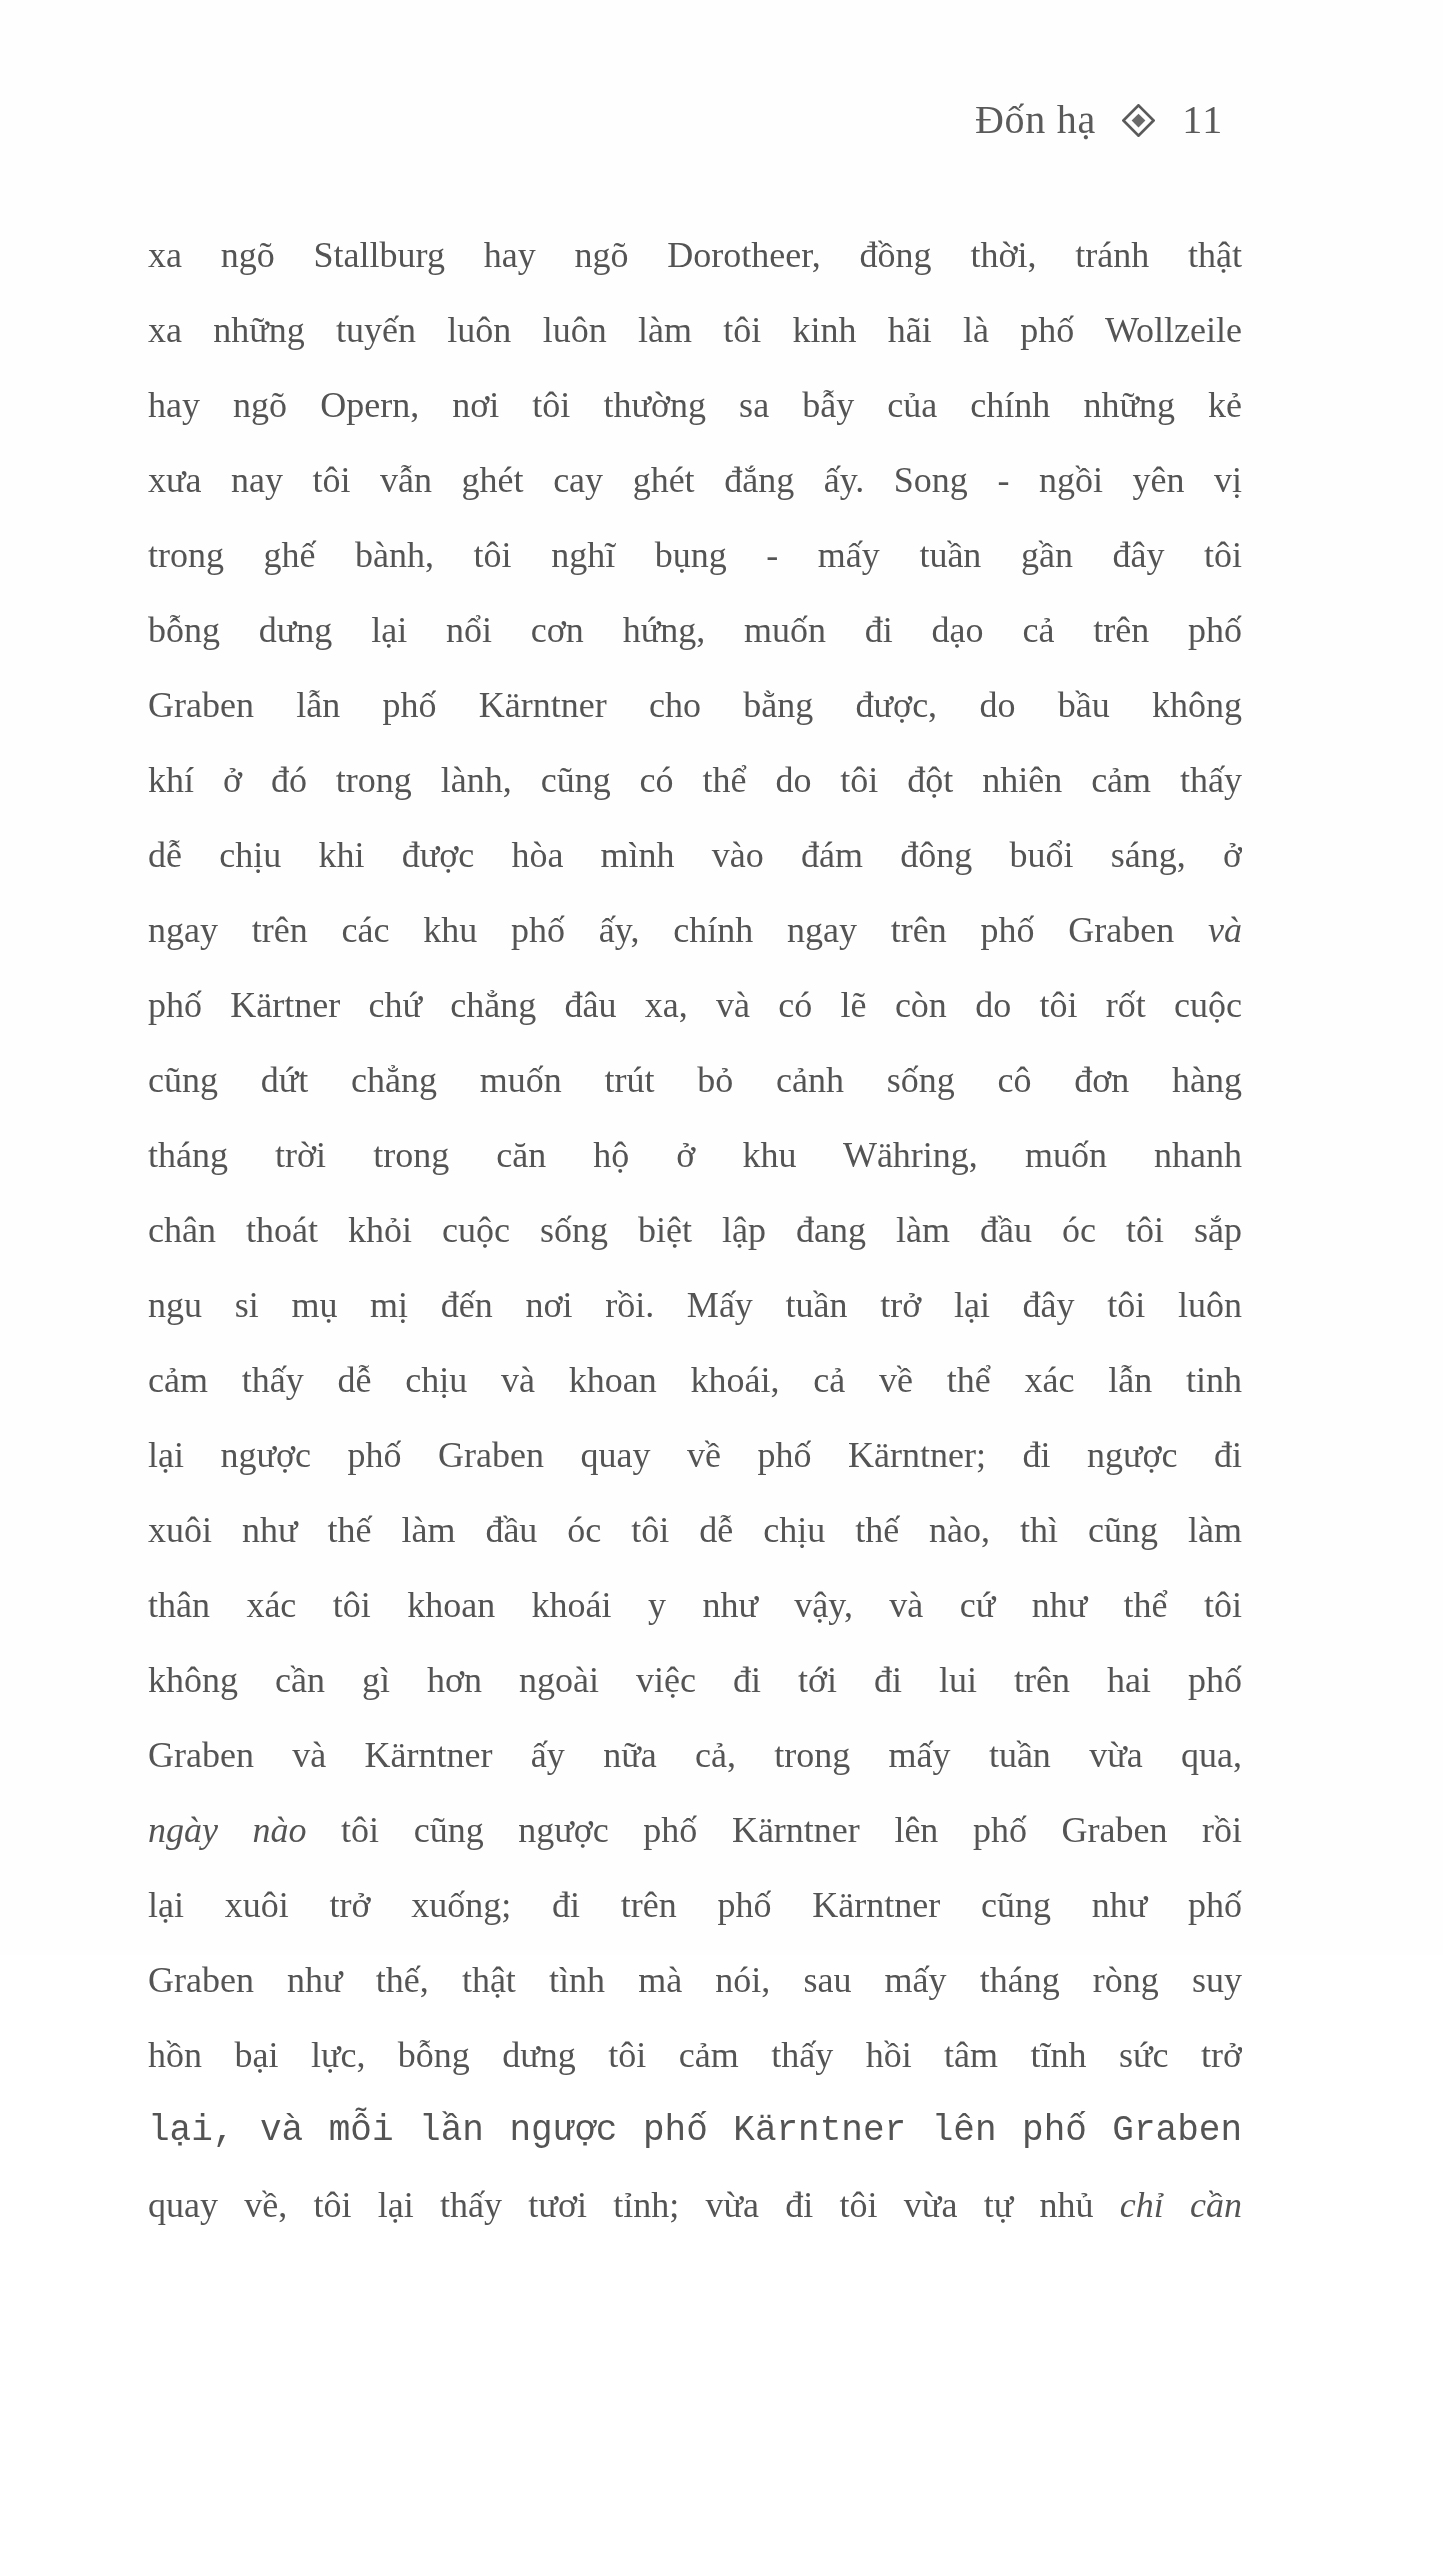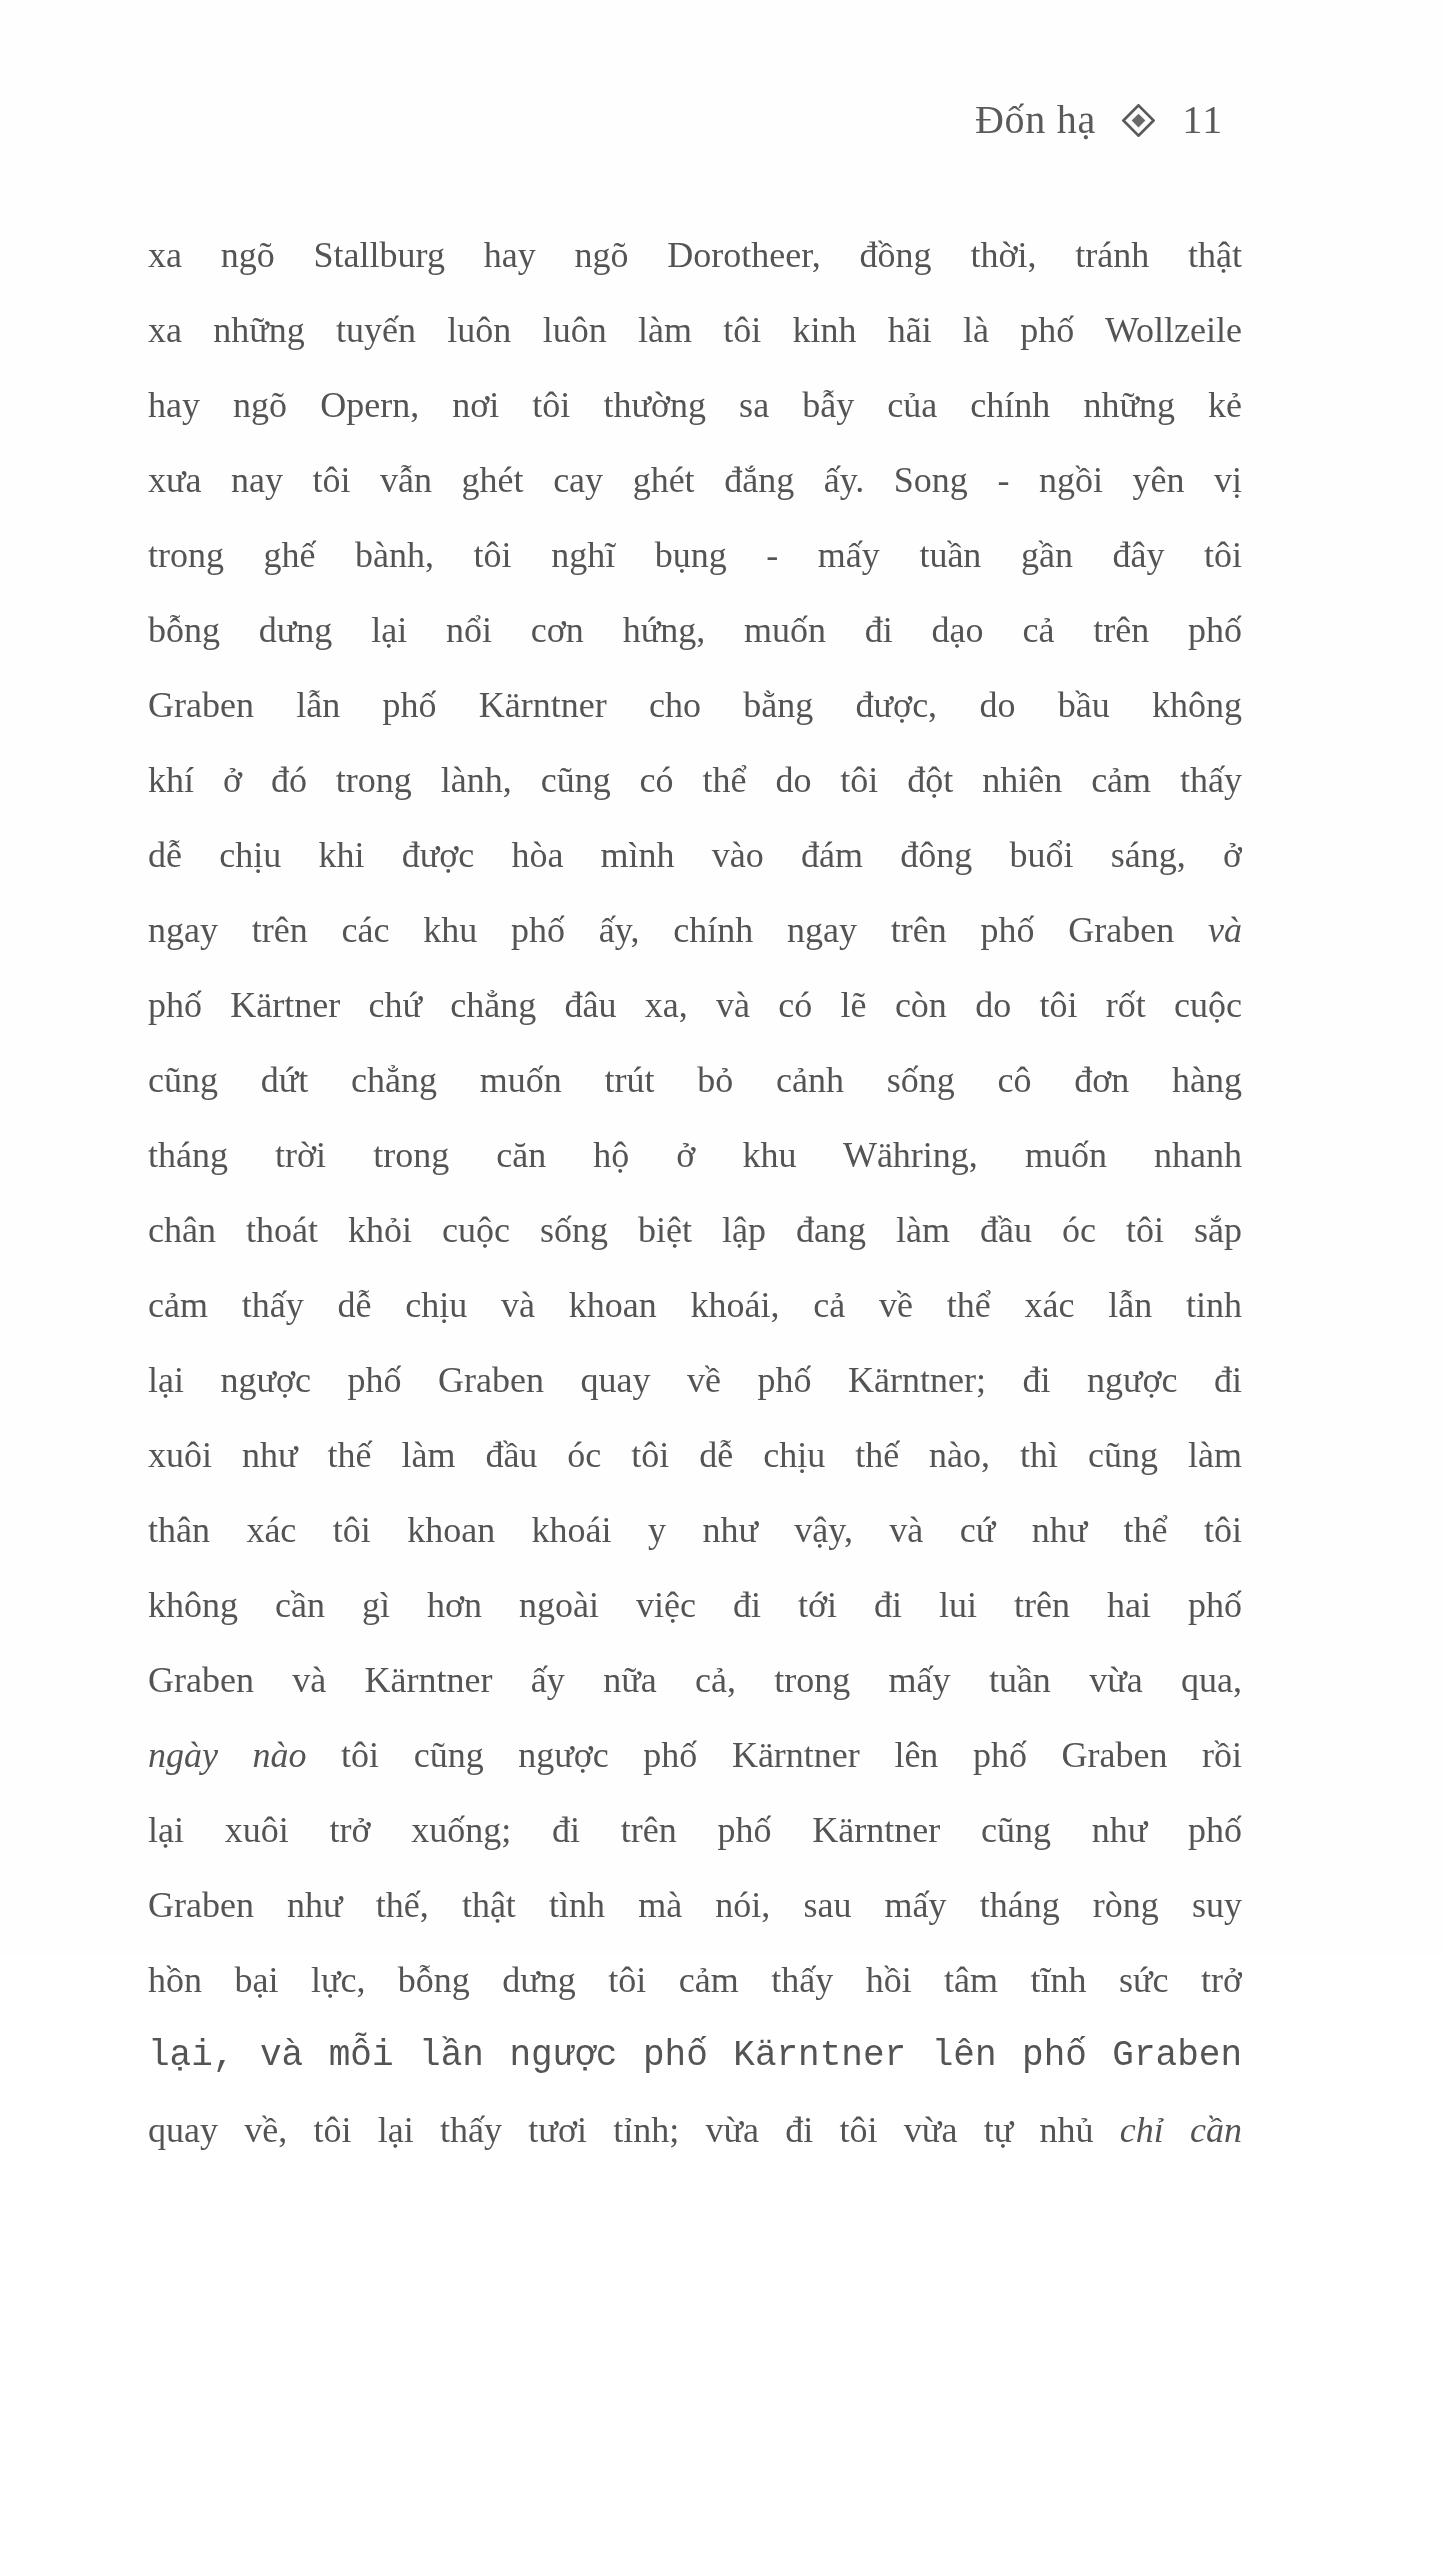--- a/index.html
+++ b/index.html
@@ -49,20 +49,21 @@
       <div class="line" style="white-space: normal;"><span>trong ghế bành, tôi nghĩ bụng - mấy tuần gần đây tôi</span></div>
       <div class="line" style="white-space: normal;"><span>bỗng dưng lại nổi cơn hứng, muốn đi dạo cả trên phố</span></div>
       <div class="line" style="white-space: normal;"><span>Graben lẫn phố Kärntner cho bằng được, do bầu không</span></div>
       <div class="line" style="white-space: normal;"><span>khí ở đó trong lành, cũng có thể do tôi đột nhiên cảm thấy</span></div>
       <div class="line" style="white-space: normal;"><span>dễ chịu khi được hòa mình vào đám đông buổi sáng, ở</span></div>
       <div class="line" style="white-space: normal;"><span>ngay trên các khu phố ấy, chính ngay trên phố Graben </span><em>và</em></div>
       <div class="line" style="white-space: normal;"><span>phố Kärtner chứ chẳng đâu xa, và có lẽ còn do tôi rốt cuộc</span></div>
       <div class="line" style="white-space: normal;"><span>cũng dứt chẳng muốn trút bỏ cảnh sống cô đơn hàng</span></div>
       <div class="line" style="white-space: normal;"><span>tháng trời trong căn hộ ở khu Währing, muốn nhanh</span></div>
       <div class="line" style="white-space: normal;"><span>chân thoát khỏi cuộc sống biệt lập đang làm đầu óc tôi sắp</span></div>
+      <div class="line" style="white-space: normal;"><span>ngu si mụ mị đến nơi rồi. Mấy tuần trở lại đây tôi luôn</span></div>
       <div class="line" style="white-space: normal;"><span>cảm thấy dễ chịu và khoan khoái, cả về thể xác lẫn tinh</span></div>
       <div class="line" style="white-space: normal;"><span>lại ngược phố Graben quay về phố Kärntner; đi ngược đi</span></div>
       <div class="line" style="white-space: normal;"><span>xuôi như thế làm đầu óc tôi dễ chịu thế nào, thì cũng làm</span></div>
       <div class="line" style="white-space: normal;"><span>thân xác tôi khoan khoái y như vậy, và cứ như thể tôi</span></div>
       <div class="line" style="white-space: normal;"><span>không cần gì hơn ngoài việc đi tới đi lui trên hai phố</span></div>
       <div class="line" style="white-space: normal;"><span>Graben và Kärntner ấy nữa cả, trong mấy tuần vừa qua,</span></div>
       <div class="line" style="white-space: normal;"><span></span><em>ngày nào</em><span> tôi cũng ngược phố Kärntner lên phố Graben rồi</span></div>
       <div class="line" style="white-space: normal;"><span>lại xuôi trở xuống; đi trên phố Kärntner cũng như phố</span></div>
       <div class="line" style="white-space: normal;"><span>Graben như thế, thật tình mà nói, sau mấy tháng ròng suy</span></div>
       <div class="line" style="white-space: normal;"><span>hồn bại lực, bỗng dưng tôi cảm thấy hồi tâm tĩnh sức trở</span></div>

